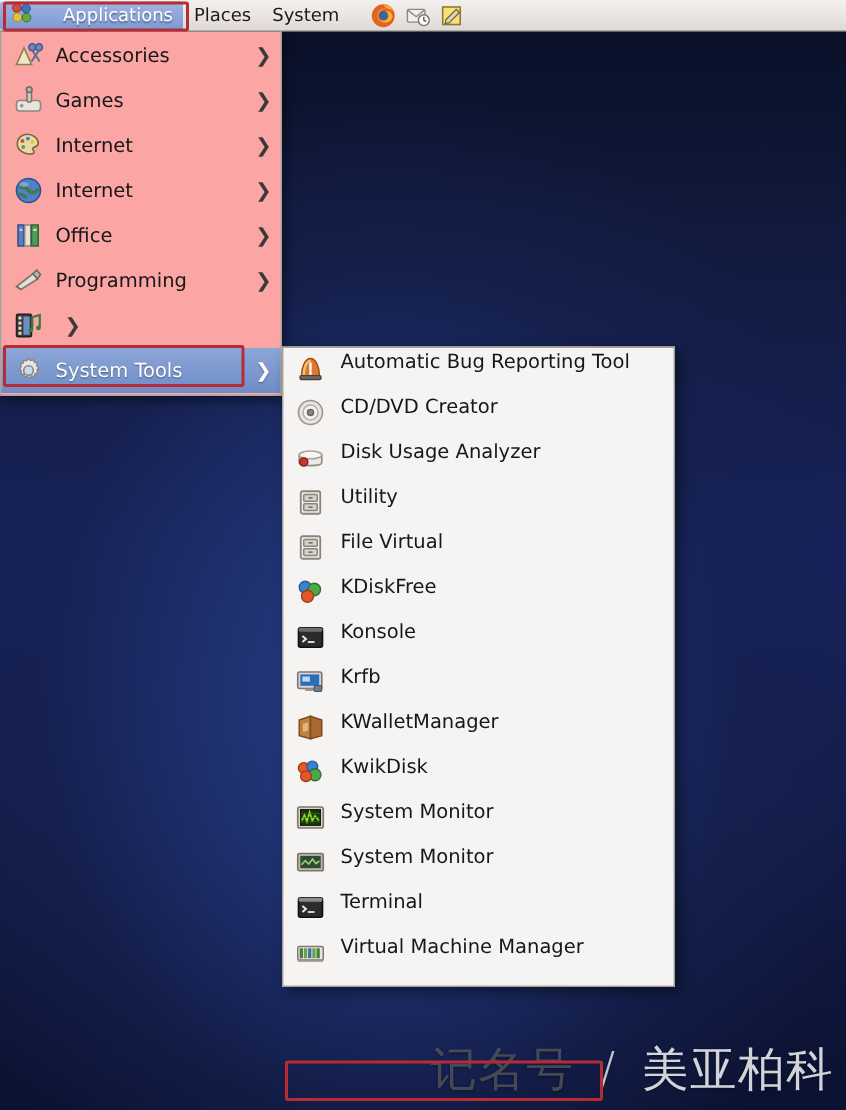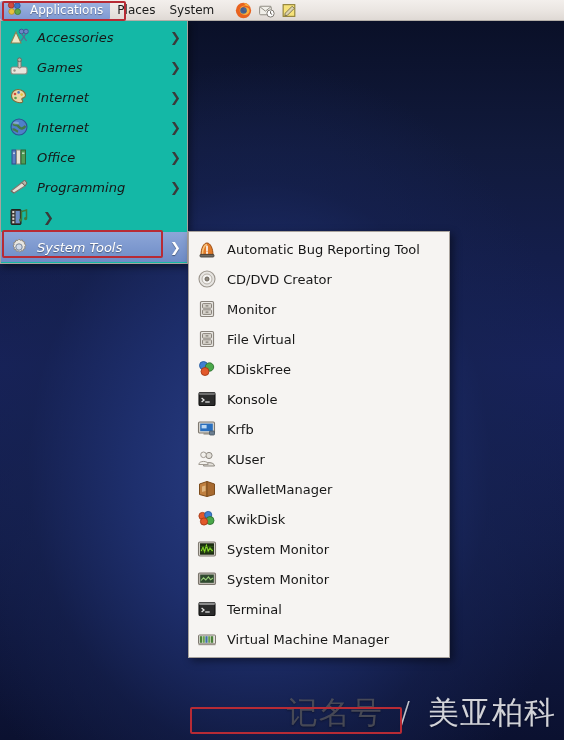--- a/index.html
+++ b/index.html
@@ -63,44 +63,43 @@
   
   #panel {
     position: absolute; left: 0; top: 0; width: 564px; height: 21px;
     background: linear-gradient(180deg, #f3efec 0%, #eae5e1 55%, #dfd9d4 100%);
     border-bottom: 1px solid #b4aea8;
     display: flex; align-items: center;
     font-size: 12px; color: #1b1b1b;
     z-index: 40;
   }
   .panel-menu {
-    display: flex; align-items: center; gap: 8px;
+    display: flex; align-items: center; gap: 20px;
     height: 19px; padding: 0 7px; cursor: default; white-space: nowrap;
   }
   .panel-menu.active {
     background: linear-gradient(180deg, #9fb4e0 0%, #7e99d2 100%);
     color: #ffffff;
     text-shadow: 0 1px 1px rgba(0,0,0,.35);
     border-radius: 2px;
   }
   .panel-launchers { display: flex; align-items: center; gap: 6px; margin-left: 14px; }
   .launcher { width: 17px; height: 17px; cursor: default; }
 
   
   .ico { display: inline-block; vertical-align: middle; }
 
   
   #app-menu {
     position: absolute; left: 0; top: 21px; width: 188px;
-    background: #14b8a6;
+    background: #fca5a5;
     border: 1px solid #a9a39d; border-top: none;
     box-shadow: 2px 3px 7px rgba(0,0,0,.45);
     z-index: 30;
     padding: 1px 0;
-    font-style: italic;
   }
   .menu-row {
     display: flex; align-items: center;
     height: 30px; padding: 0 6px 0 7px;
     font-size: 13px; color: #171717; cursor: default;
     position: relative;
   }
   .menu-row .mi-icon { width: 22px; height: 22px; margin-right: 7px; flex: 0 0 22px; }
   .menu-row .mi-label { flex: 1 1 auto; white-space: nowrap; }
   .menu-row .mi-arrow {
@@ -117,21 +116,21 @@
   
   #sub-menu {
     position: absolute; left: 188px; top: 231px; width: 262px;
     background: #f6f4f2;
     border: 1px solid #a9a39d;
     box-shadow: 3px 3px 8px rgba(0,0,0,.45);
     z-index: 31;
     padding: 2px 0 3px;
   }
   .sub-row {
-    display: flex; align-items: center;
+    display: flex; align-items: flex-start;
     height: 30px; padding: 0 8px 0 7px;
     font-size: 13px; color: #171717; cursor: default;
   }
   .sub-row .si-icon { width: 22px; height: 22px; margin-right: 9px; flex: 0 0 22px; }
   .sub-row .si-label { white-space: nowrap; }
 
   
   .annot {
     position: absolute; border: 2px solid #b72b35;
     border-radius: 2px; z-index: 60; pointer-events: none;
@@ -352,33 +351,43 @@
     <span class="si-icon">
       <svg width="22" height="22" viewBox="0 0 22 22">
         <circle cx="11" cy="11" r="8" fill="#e7e5e2" stroke="#9b958d" stroke-width="1.1"></circle>
         <circle cx="11" cy="11" r="5" fill="#f4f3f1" stroke="#b5afa7" stroke-width="1"></circle>
         <circle cx="11" cy="11" r="2" fill="#8f897f" stroke="#6a645b" stroke-width="1"></circle>
       </svg>
     </span>
     <span class="si-label">CD/DVD Creator</span>
   </div>
 
+  <div class="sub-row">
+    <span class="si-icon">
+      <svg width="22" height="22" viewBox="0 0 22 22">
+        <path d="M3.5 9.5 C3.5 6.5 18.5 6.5 18.5 9.5 V14.5 C18.5 17 3.5 17 3.5 14.5 Z" fill="#eceae6" stroke="#8d8880" stroke-width="1.1"></path>
+        <ellipse cx="11" cy="9.3" rx="7.5" ry="2.6" fill="#f7f6f4" stroke="#a8a29a" stroke-width="1"></ellipse>
+        <circle cx="6.5" cy="14" r="2.7" fill="#c9382c" stroke="#8d2218" stroke-width="1"></circle>
+      </svg>
+    </span>
+    <span class="si-label">Disk Usage Analyzer</span>
+  </div>
 
 
   <div class="sub-row">
     <span class="si-icon">
       <svg width="22" height="22" viewBox="0 0 22 22">
         <rect x="4.5" y="3.5" width="13" height="15" rx="1.2" fill="#eeece8" stroke="#8a847c" stroke-width="1.2"></rect>
         <rect x="6.5" y="5.6" width="9" height="4.6" rx=".7" fill="#d7d3cb" stroke="#8a847c" stroke-width="1"></rect>
         <rect x="6.5" y="11.8" width="9" height="4.6" rx=".7" fill="#d7d3cb" stroke="#8a847c" stroke-width="1"></rect>
         <rect x="9.6" y="7.4" width="2.8" height="1" fill="#6d675f"></rect>
         <rect x="9.6" y="13.6" width="2.8" height="1" fill="#6d675f"></rect>
       </svg>
     </span>
-    <span class="si-label">Monitor</span>
+    <span class="si-label">Utility</span>
   </div>
 
   <div class="sub-row">
     <span class="si-icon">
       <svg width="22" height="22" viewBox="0 0 22 22">
         <rect x="4.5" y="3.5" width="13" height="15" rx="1.2" fill="#eeece8" stroke="#8a847c" stroke-width="1.2"></rect>
         <rect x="6.5" y="5.6" width="9" height="4.6" rx=".7" fill="#d7d3cb" stroke="#8a847c" stroke-width="1"></rect>
         <rect x="6.5" y="11.8" width="9" height="4.6" rx=".7" fill="#d7d3cb" stroke="#8a847c" stroke-width="1"></rect>
         <rect x="9.6" y="7.4" width="2.8" height="1" fill="#6d675f"></rect>
         <rect x="9.6" y="13.6" width="2.8" height="1" fill="#6d675f"></rect>
@@ -417,31 +426,20 @@
         <rect x="4.2" y="5.6" width="12.6" height="7.6" fill="#2a6fbe"></rect>
         <rect x="5.6" y="7" width="5" height="3.4" fill="#bcd8f2"></rect>
         <rect x="7.5" y="15" width="6" height="1.6" fill="#9a948a"></rect>
         <rect x="13.5" y="13" width="5" height="4" rx=".8" fill="#6b7d8f" stroke="#46545f" stroke-width=".8"></rect>
       </svg>
     </span>
     <span class="si-label">Krfb</span>
   </div>
 
 
-  <div class="sub-row">
-    <span class="si-icon">
-      <svg width="22" height="22" viewBox="0 0 22 22">
-        <circle cx="13" cy="7.5" r="3.1" fill="#e3e0da" stroke="#8d8880" stroke-width="1"></circle>
-        <path d="M7.5 18 C7.5 13.5 18.5 13.5 18.5 18 Z" fill="#e3e0da" stroke="#8d8880" stroke-width="1"></path>
-        <circle cx="7.5" cy="6.8" r="2.8" fill="#f2f0ec" stroke="#a09a92" stroke-width="1"></circle>
-        <path d="M2.8 16.5 C2.8 12.4 12.2 12.4 12.2 16.5 Z" fill="#f2f0ec" stroke="#a09a92" stroke-width="1"></path>
-      </svg>
-    </span>
-    <span class="si-label">KUser</span>
-  </div>
 
   <div class="sub-row">
     <span class="si-icon">
       <svg width="22" height="22" viewBox="0 0 22 22">
         <path d="M3.5 6 L11 3.5 L11 18.5 L3.5 16.5 Z" fill="#c08040" stroke="#7d4c1c" stroke-width="1"></path>
         <path d="M18.5 6 L11 3.5 L11 18.5 L18.5 16.5 Z" fill="#a76a30" stroke="#7d4c1c" stroke-width="1"></path>
         <path d="M6 8.5 L9.5 7.5 L9.5 13 L6 14 Z" fill="#e6c08c" opacity=".8"></path>
       </svg>
     </span>
     <span class="si-label">KWalletManager</span>

